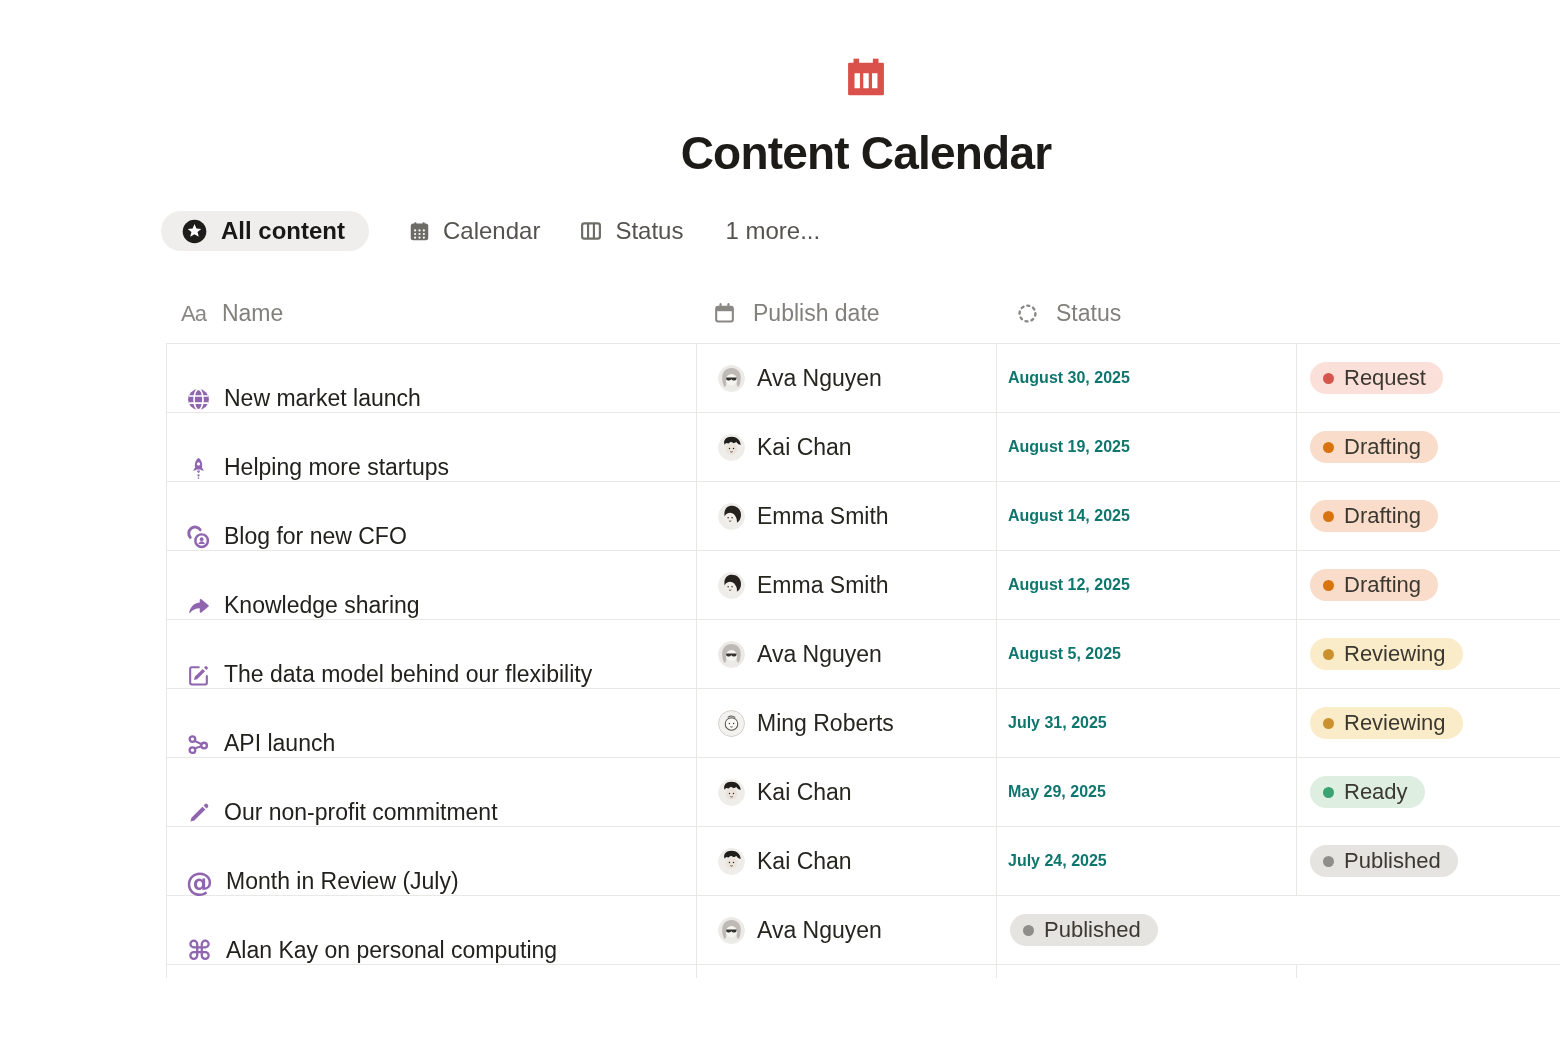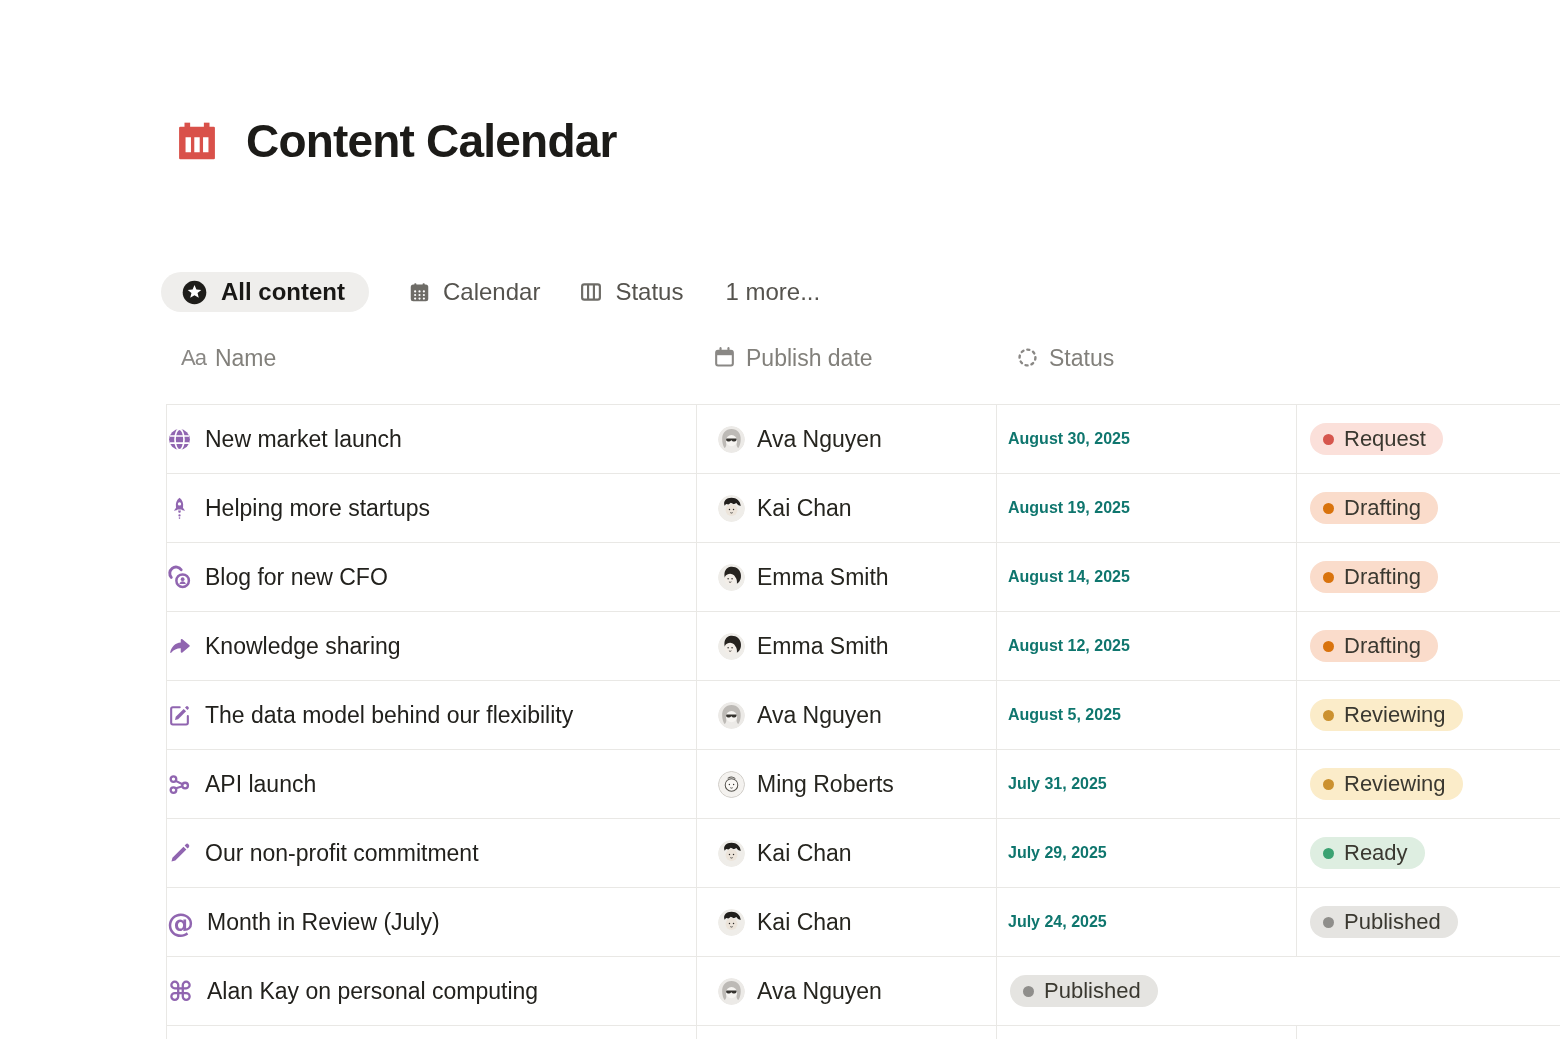--- a/index.html
+++ b/index.html
@@ -1,42 +1,42 @@
 <!DOCTYPE html>
 <html><head>
 <meta charset="utf-8">
 <style>
   * { box-sizing: border-box; margin: 0; padding: 0; }
   html,body { width:1560px; height:1040px; background:#ffffff; overflow:hidden;
     font-family:"Liberation Sans","DejaVu Sans",sans-serif; color:#26251f; }
   .page { width:1560px; height:1040px; position:relative; }
 
   
-  .title-row { margin:113px 0 0 172px; display:flex; align-items:center; gap:24px; height:56px; }
+  .title-row { margin:52px 0 0 172px; display:flex; align-items:center; gap:24px; height:56px;flex-direction:column; }
   .title-icon { width:50px; height:50px; flex:0 0 auto; }
   .page-title { font-size:46px; font-weight:700; letter-spacing:-0.8px; color:#1c1b18; }
 
   
   .tabs-row { margin:97px 0 0 161px; display:flex; align-items:center; height:52px; }
   .tab-pill { display:flex; align-items:center; gap:13px; background:#efeeec; border-radius:26px;
     height:40px; padding:0 24px 0 20px; }
   .tab-pill .label { font-size:24px; font-weight:700; color:#191816; }
   .tab-item { display:flex; align-items:center; gap:11px; margin-left:38px; }
   .tab-item .label { font-size:24px; font-weight:500; color:#55534e; }
   .tab-more { margin-left:42px; font-size:24px; color:#55534e; }
 
   
   .table { margin:27px 0 0 166px; width:1394px; }
   .hdr, .row, .row-partial { display:grid; grid-template-columns:531px 300px 300px 263px; }
   .hdr { height:60px; border-bottom:1px solid #e9e8e5; }
-  .hdr .cell { display:flex; align-items:flex-start; gap:9px; padding-left:15px;
+  .hdr .cell { display:flex; align-items:center; gap:16px; padding-left:15px;
     font-size:23px; color:#82807b; }
   .row { height:69px; border-bottom:1px solid #e9e8e5; }
   .cell { display:flex; align-items:center; min-width:0; }
-  .row .c-name  { gap:13px; border-left:1px solid #e9e8e5; border-right:1px solid #e9e8e5; }
+  .row .c-name  { padding-left:19px; gap:13px; border-left:1px solid #e9e8e5; border-right:1px solid #e9e8e5;align-items:flex-end; }
   .row .c-writer{ padding-left:21px; gap:12px; border-right:1px solid #e9e8e5; }
   .row .c-date  { padding-left:11px; border-right:1px solid #e9e8e5; }
   .row .c-status{ padding-left:13px; }
   .row-partial { height:13px; }
   .row-partial .cell { border-right:1px solid #e9e8e5; }
   .row-partial .cell:first-child { border-left:1px solid #e9e8e5; }
   .row-partial .cell:last-child { border-right:none; }
 
   .name-text { font-size:23px; font-weight:500; color:#22211d; white-space:nowrap; }
   .writer-text { font-size:23px; color:#26251f; white-space:nowrap; }
@@ -339,21 +339,21 @@
           <circle cx="12" cy="12" r="12" fill="#efede9"></circle>
           <path d="M12 2.4c4.6 0 7.9 2.8 8.2 7.3l-2.4-.9-1.5-1.7-2.2 1.1-2.7-1.4-2 1.6-2.2-.3-1.3 1.5C4.2 5.3 7.4 2.4 12 2.4z" fill="#211f1c"></path>
           <circle cx="12" cy="13.4" r="5.3" fill="#ece4da"></circle>
           <circle cx="10.2" cy="12.8" r="0.65" fill="#2c2a27"></circle>
           <circle cx="13.8" cy="12.8" r="0.65" fill="#2c2a27"></circle>
           <path d="M11.2 15.8c.5.4 1.1.4 1.6 0" stroke="#2c2a27" stroke-width="0.7" fill="none" stroke-linecap="round"></path>
         </svg>
         <span class="writer-text">Kai Chan</span>
       </div>
       <div class="cell c-date">
-          <span class="date-text">July 29, 2025</span>
+          <span class="date-text">May 29, 2025</span>
         </div>
       <div class="cell c-status">
         <span class="badge badge-green">
             <span class="dot"></span>
             <span>Ready</span>
           </span>
       </div>
     </div>
 
     <div class="row">

